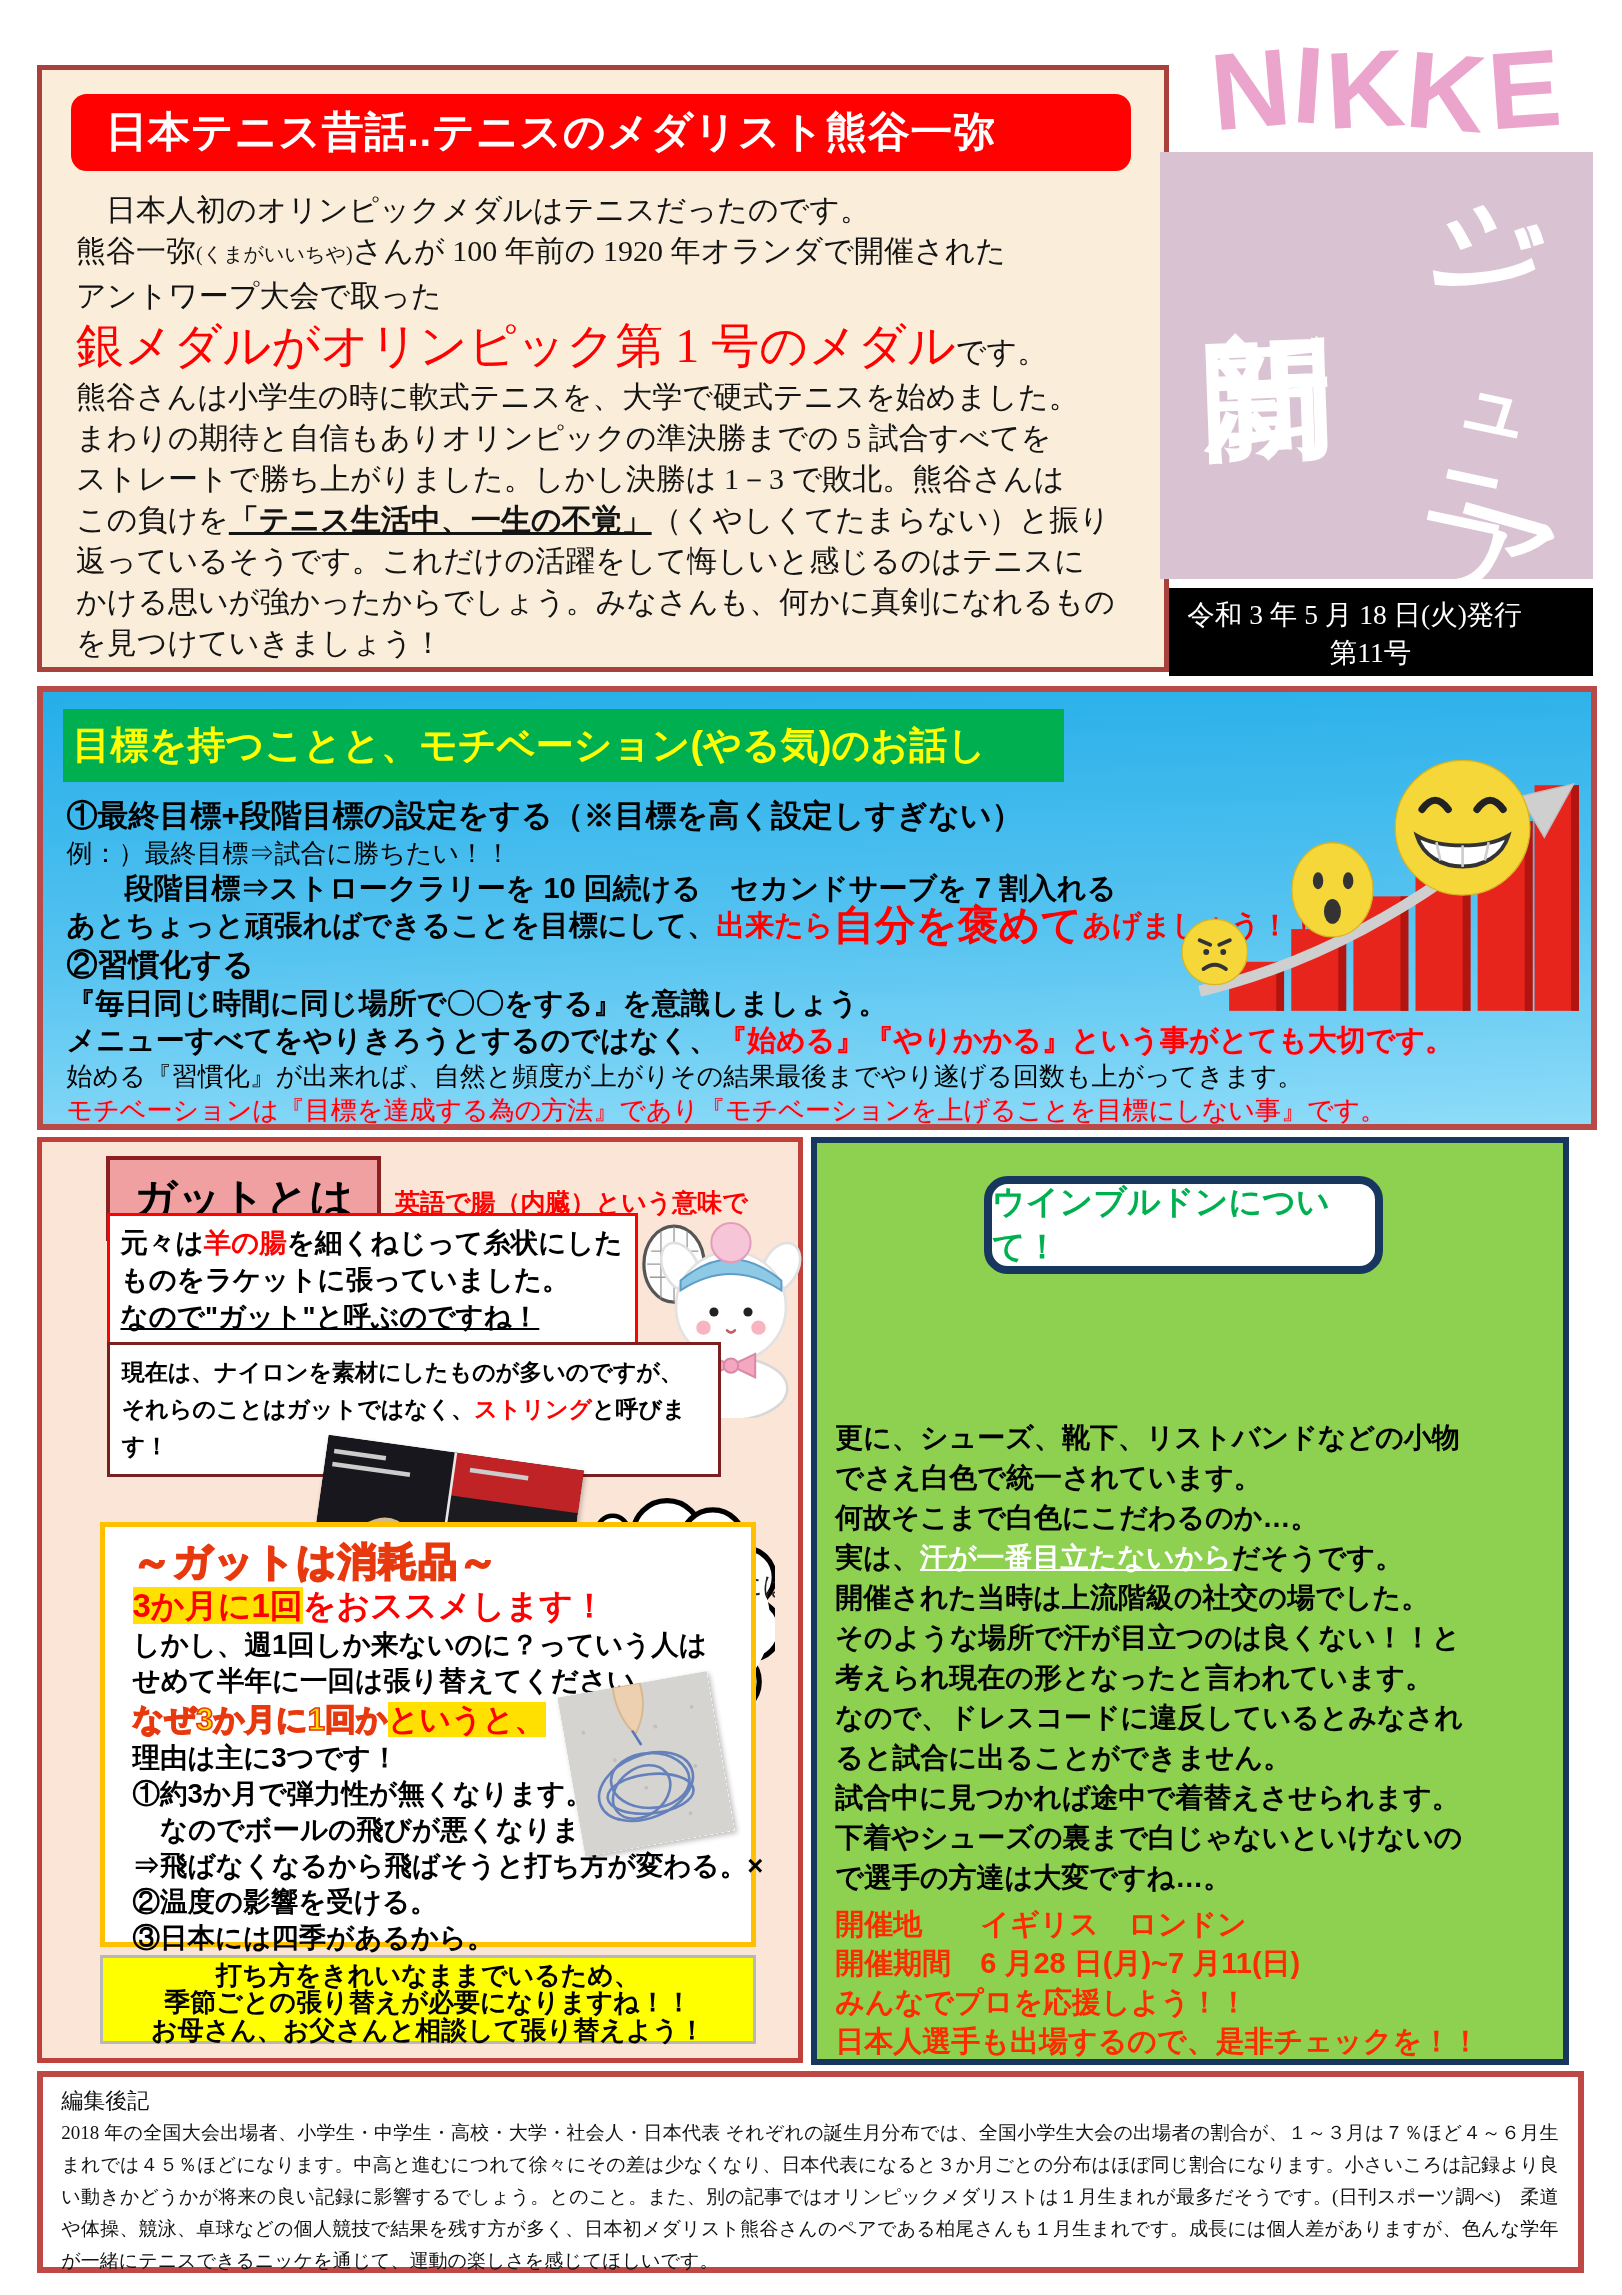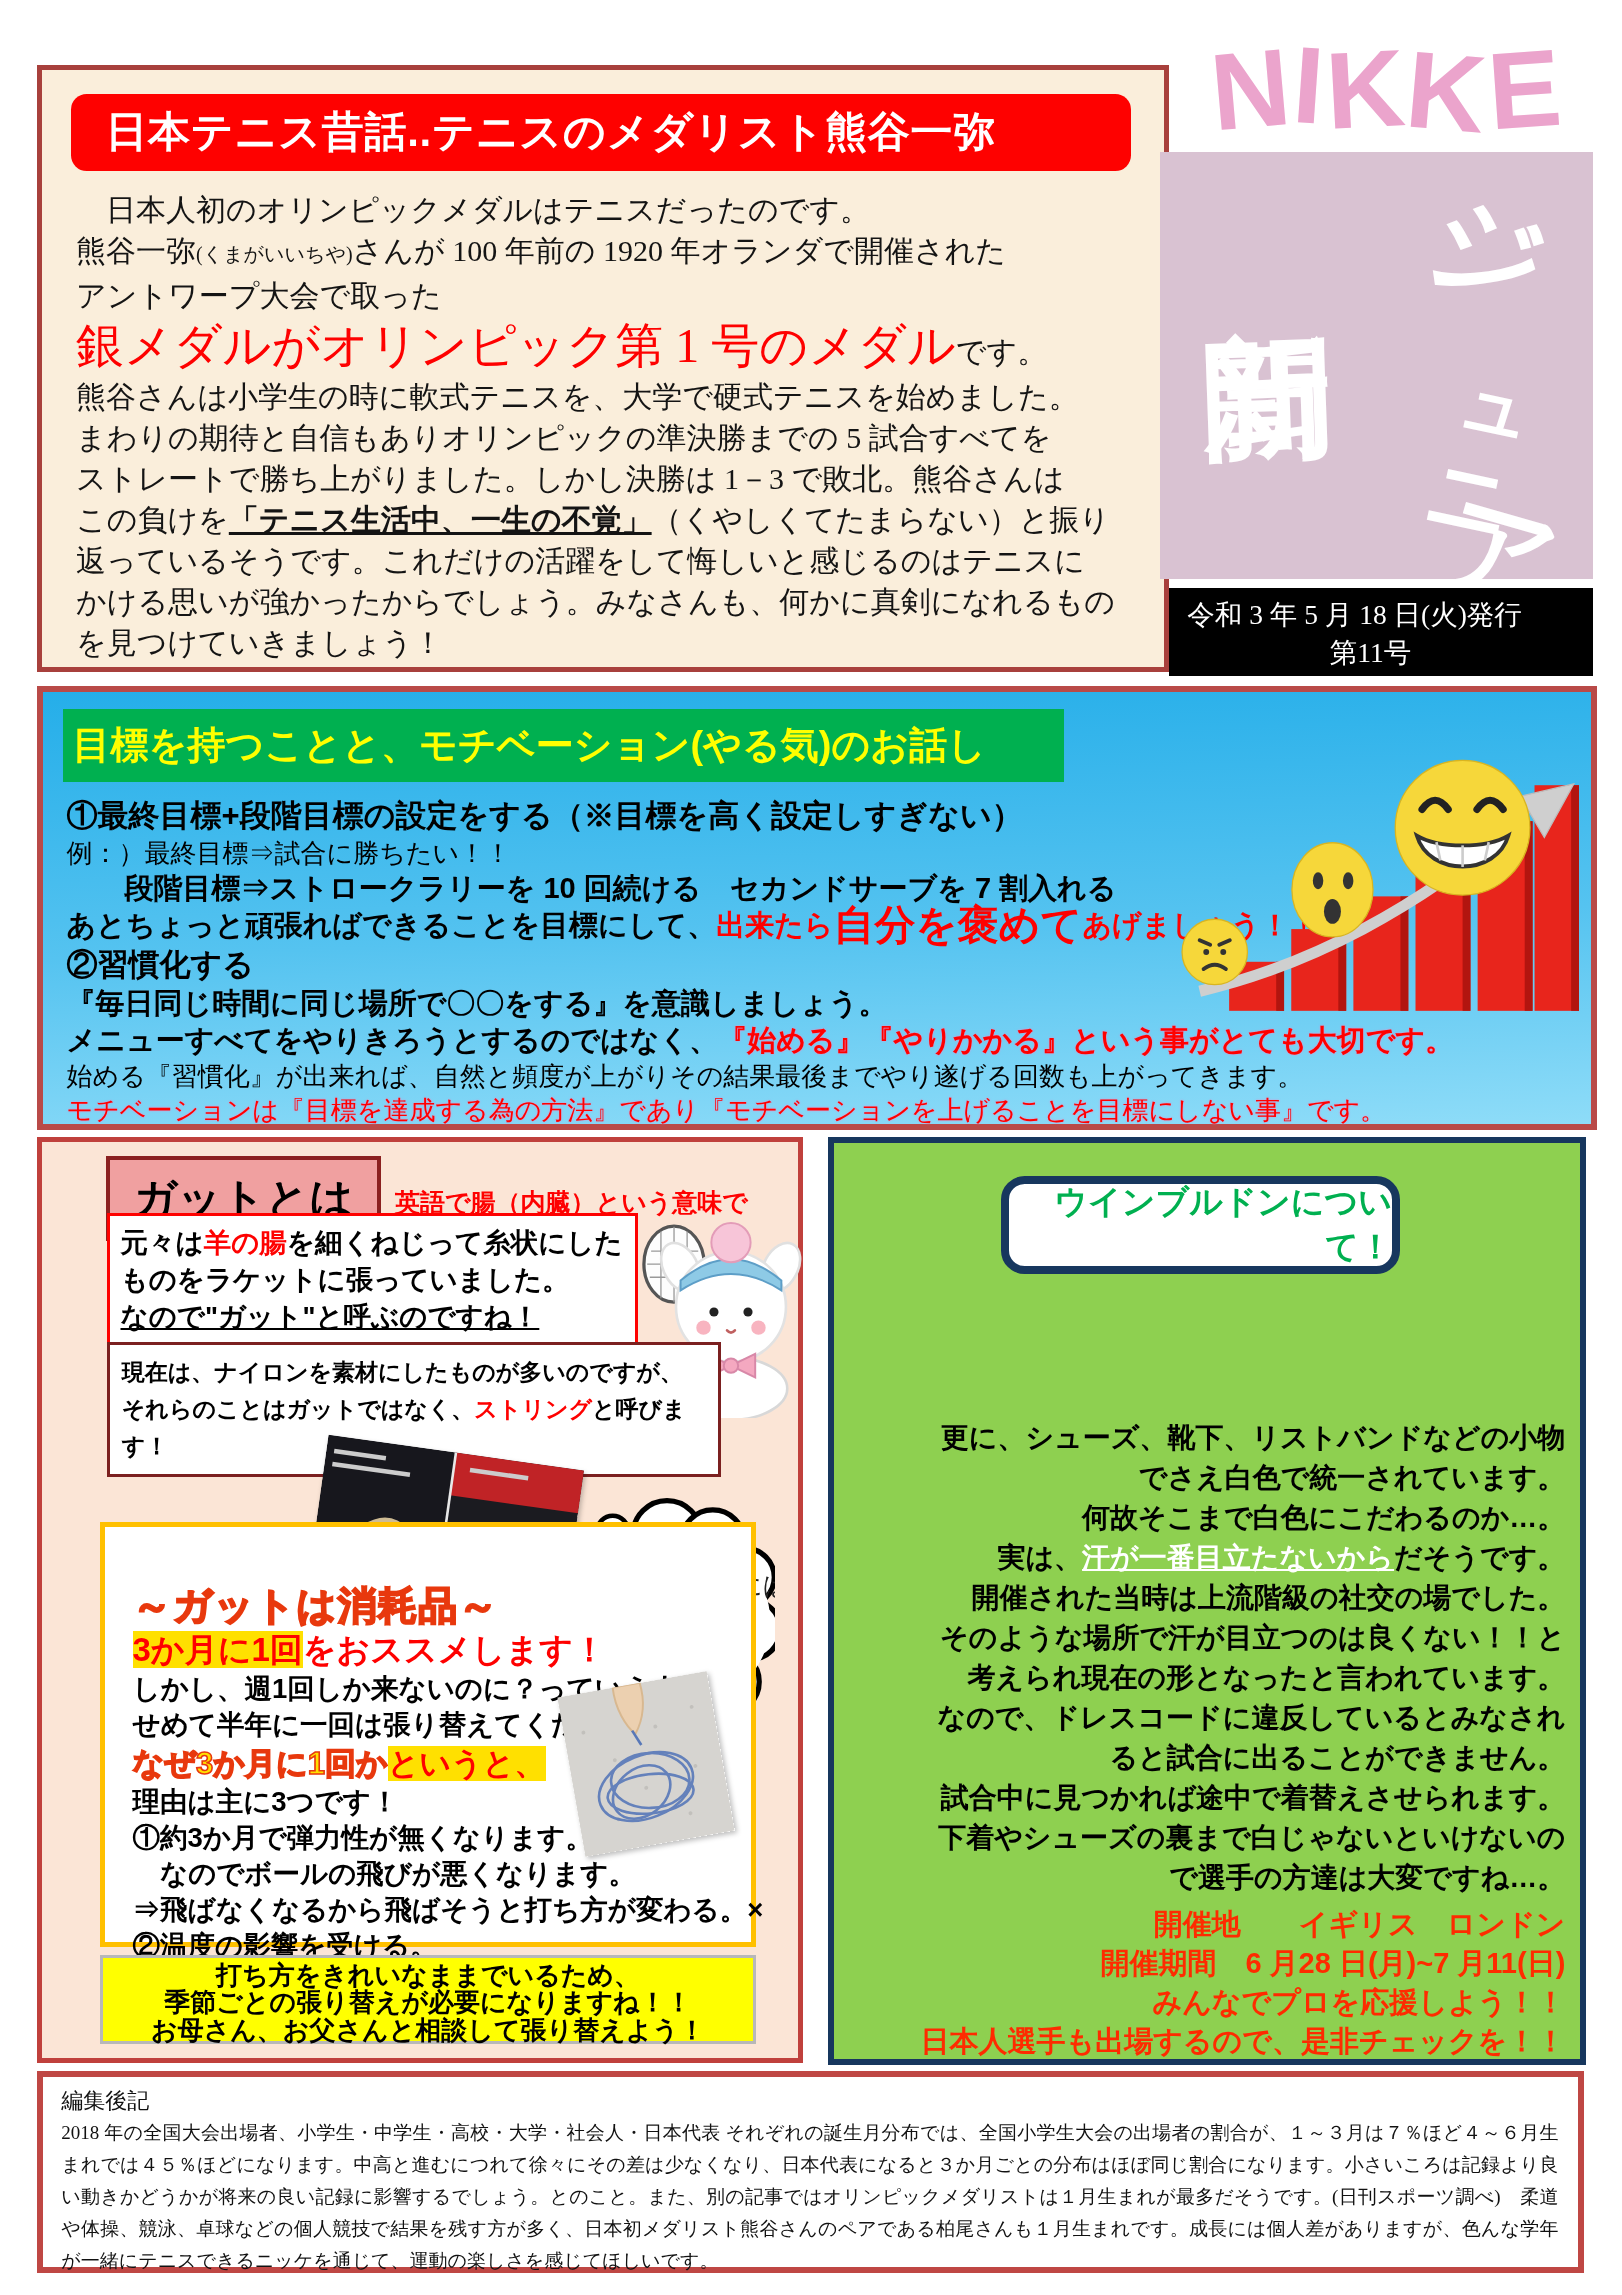--- a/index.html
+++ b/index.html
@@ -62,33 +62,33 @@
   #gut-box1{position:absolute;left:65px;top:71px;width:504px;background:#fff;border:3.3px solid #fe0100;
     padding:7.9px 10.5px;font-weight:bold;font-size:27.5px;line-height:37px;color:#000;}
   #gut-box1 .u{text-decoration:underline;}
   #gut-box2{position:absolute;left:65px;top:200px;width:584px;background:#fff;border:3.3px solid #7b2020;
     padding:9.2px 11.8px;font-weight:bold;font-size:23px;line-height:37px;color:#000;}
   #mascot{position:absolute;right:-5.2px;top:60px;width:165px;height:216px;}
   #photo-strings{position:absolute;left:264px;top:309px;width:258px;height:306px;transform:rotate(8deg);box-shadow:2px 2.6px 5.2px rgba(0,0,0,.25);}
   #bubble{position:absolute;left:517px;top:324px;width:216px;height:314px;}
   #consumable-box{position:absolute;left:58px;top:380px;width:656px;height:425px;background:#fff;border:5.2px solid #ffc000;box-sizing:border-box;}
   #consumable-inner{position:absolute;left:27.5px;top:10.5px;width:609px;}
-  .g-title{font-size:39px;font-weight:900;color:#ffff00;-webkit-text-stroke:2px #e8380d;letter-spacing:1.3px;line-height:47px;margin-top:44px;}
+  .g-title{font-size:39px;font-weight:900;color:#ffff00;-webkit-text-stroke:2px #e8380d;letter-spacing:1.3px;line-height:47px;}
   .g-reco{font-size:33px;font-weight:900;color:#fe0100;line-height:42px;}
   .g-reco .hl{background:#ffe000;}
   .g-body{font-size:27.5px;font-weight:900;color:#000;line-height:36px;white-space:nowrap;}
   .g-why{font-size:31px;font-weight:900;line-height:41px;}
   .g-why .yel{color:#ffe000;-webkit-text-stroke:1.6px #e8380d;}
   .g-why .red-on-yel{color:#fe0100;background:#ffe000;}
   #photo-hand{position:absolute;right:76px;top:541px;width:152px;height:162px;transform:rotate(-10deg);box-shadow:2px 2.6px 5.2px rgba(0,0,0,.25);}
   #gut-banner{position:absolute;left:58px;top:813px;width:656px;height:89px;background:#ffff00;border:3.9px solid #b8b8b8;
     box-sizing:border-box;text-align:center;font-weight:900;font-size:26px;line-height:27.5px;color:#000;padding-top:3.9px;}
 
   
-  #wimbledon-box{left:828px;top:1137px;width:746px;height:916px;border:6.5px solid #17375e;background:#8ed050;box-sizing:content-box;text-align:right;}
+  #wimbledon-box{left:811px;top:1137px;width:746px;height:916px;border:6.5px solid #17375e;background:#8ed050;box-sizing:content-box;}
   #wimbledon-title{position:absolute;left:167px;top:33px;width:399px;height:98px;background:#fff;border:8.5px solid #17375e;
     border-radius:23.6px;display:flex;align-items:center;justify-content:center;color:#00b050;font-weight:bold;font-size:33px;box-sizing:border-box;}
   #wimbledon-hl{position:absolute;left:56px;top:162px;width:618px;background:#70309f;color:#000;
     font-weight:bold;font-size:27.5px;line-height:43px;padding:5.2px 9.2px;box-sizing:border-box;}
   #wimbledon-hl .wu{color:#fff;text-decoration:underline;}
   #wimbledon-body{position:absolute;left:18.3px;top:275px;width:713px;color:#000;font-weight:bold;font-size:28px;line-height:40px;}
   #wimbledon-body .wu{color:#fff;text-decoration:underline;}
   #wimbledon-red{position:absolute;left:18.3px;top:762px;width:713px;color:#fe2b00;font-weight:bold;font-size:29px;line-height:39px;}
 
   

